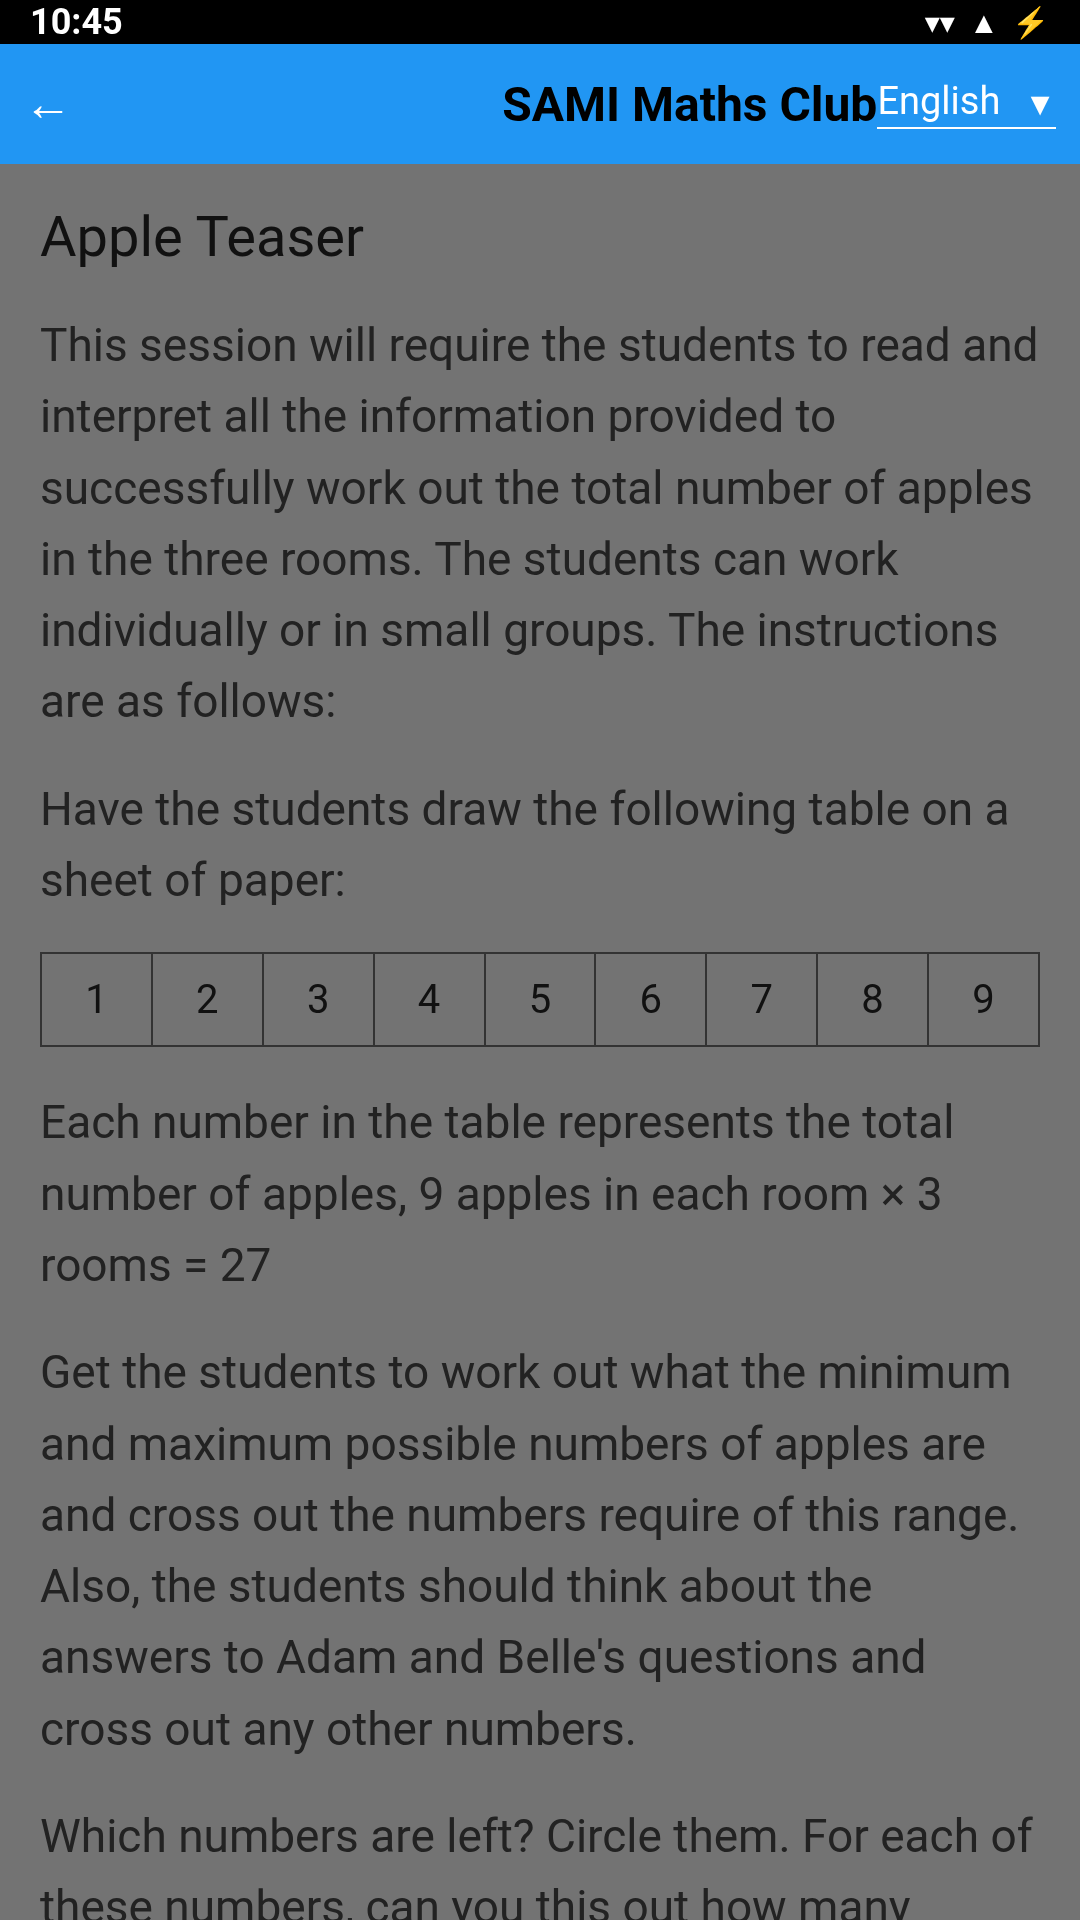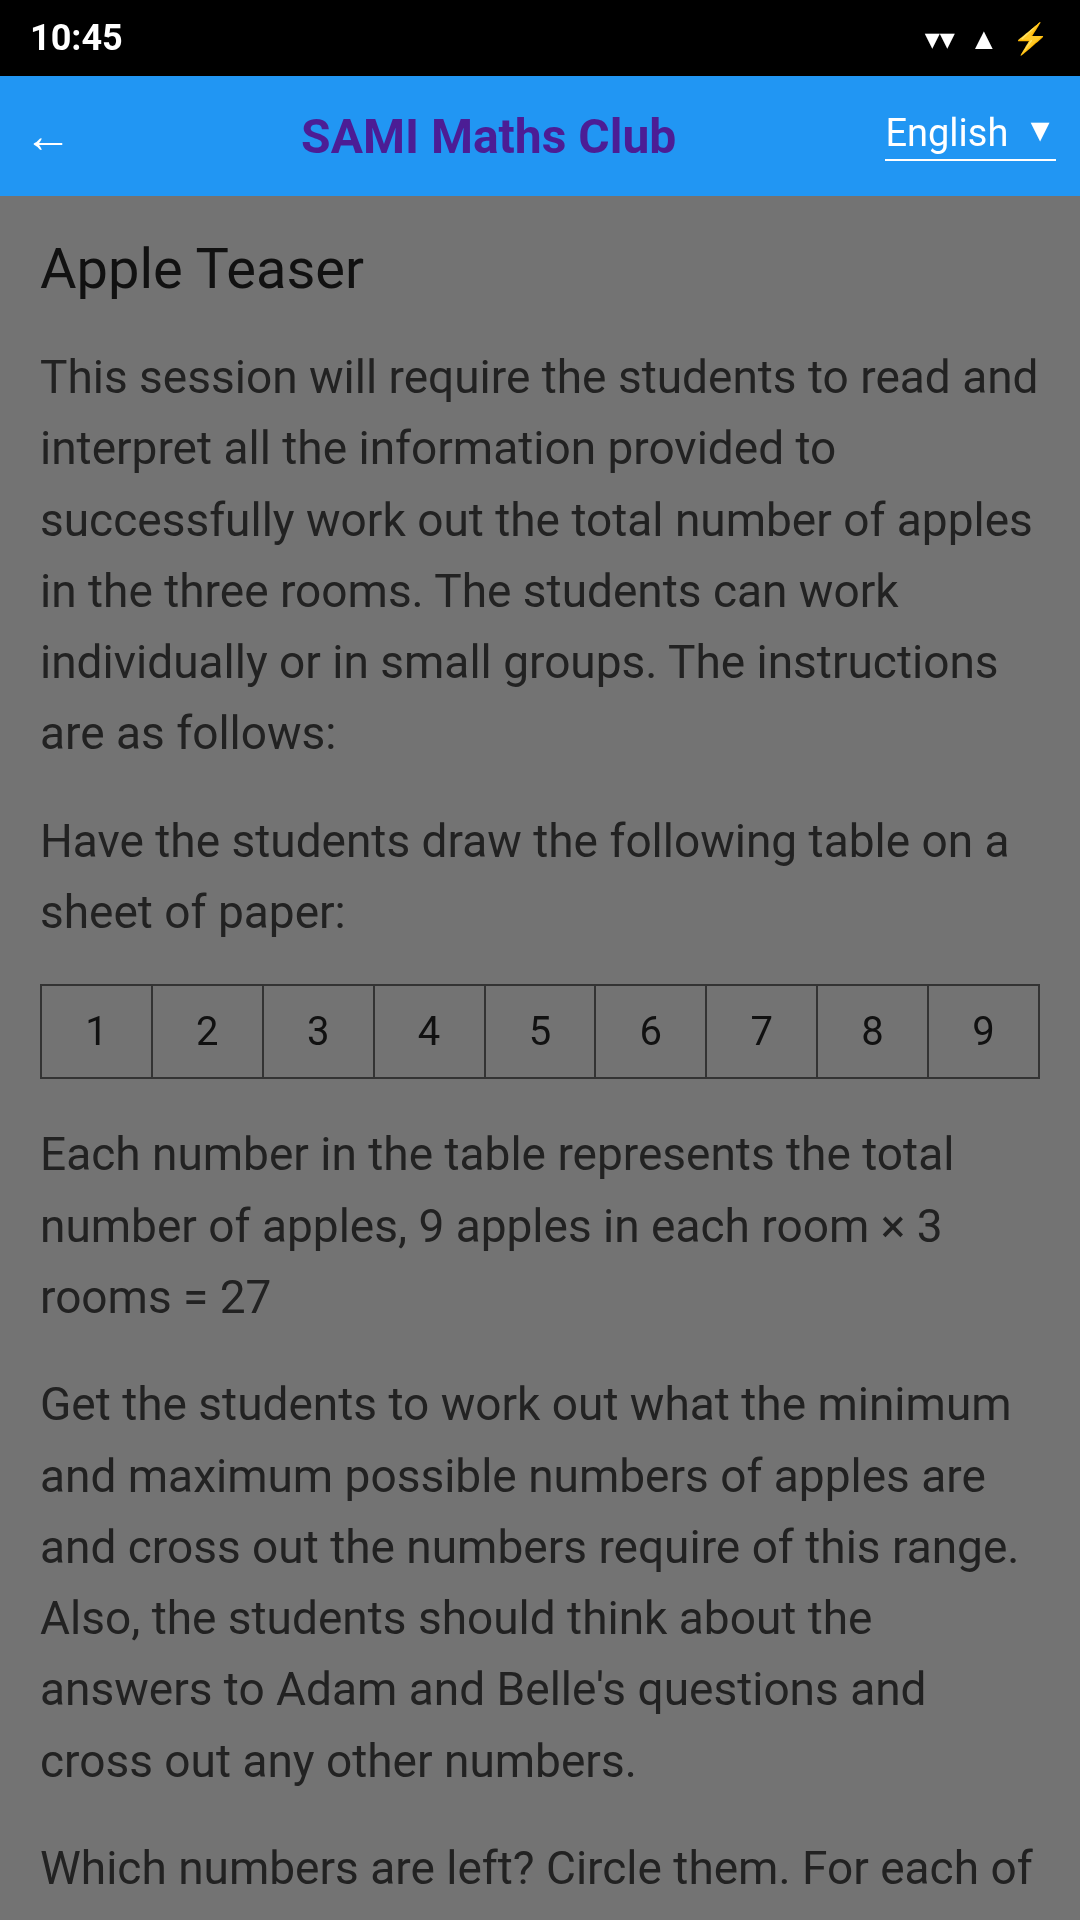--- a/index.html
+++ b/index.html
@@ -15,21 +15,21 @@
     }
 
     
     .status-bar {
       background: #000;
       color: #fff;
       display: flex;
       justify-content: space-between;
       align-items: center;
       padding: 16px 30px;
-      height: 76px;
+      height: 44px;
       flex-shrink: 0;
     }
     .status-time {
       font-size: 36px;
       font-weight: bold;
     }
     .status-icons {
       display: flex;
       align-items: center;
       gap: 14px;
@@ -48,31 +48,31 @@
       flex-shrink: 0;
     }
     .back-btn {
       color: #fff;
       font-size: 48px;
       cursor: pointer;
       margin-right: 20px;
       line-height: 1;
     }
     .app-title {
-      color: #4c1d95;
+      color: #000000;
       font-size: 48px;
       font-weight: bold;
       flex: 1;
-      text-align: center;
+      text-align: right;
       margin-right: 0;
     }
     .language-selector {
       display: flex;
-      align-items: flex-start;
-      gap: 16px;
+      align-items: flex-end;
+      gap: 24px;
       cursor: pointer;
       border-bottom: 2px solid #fff;
       padding-bottom: 4px;
     }
     .language-label {
       color: #fff;
       font-size: 38px;
     }
     .dropdown-arrow {
       color: #fff;

